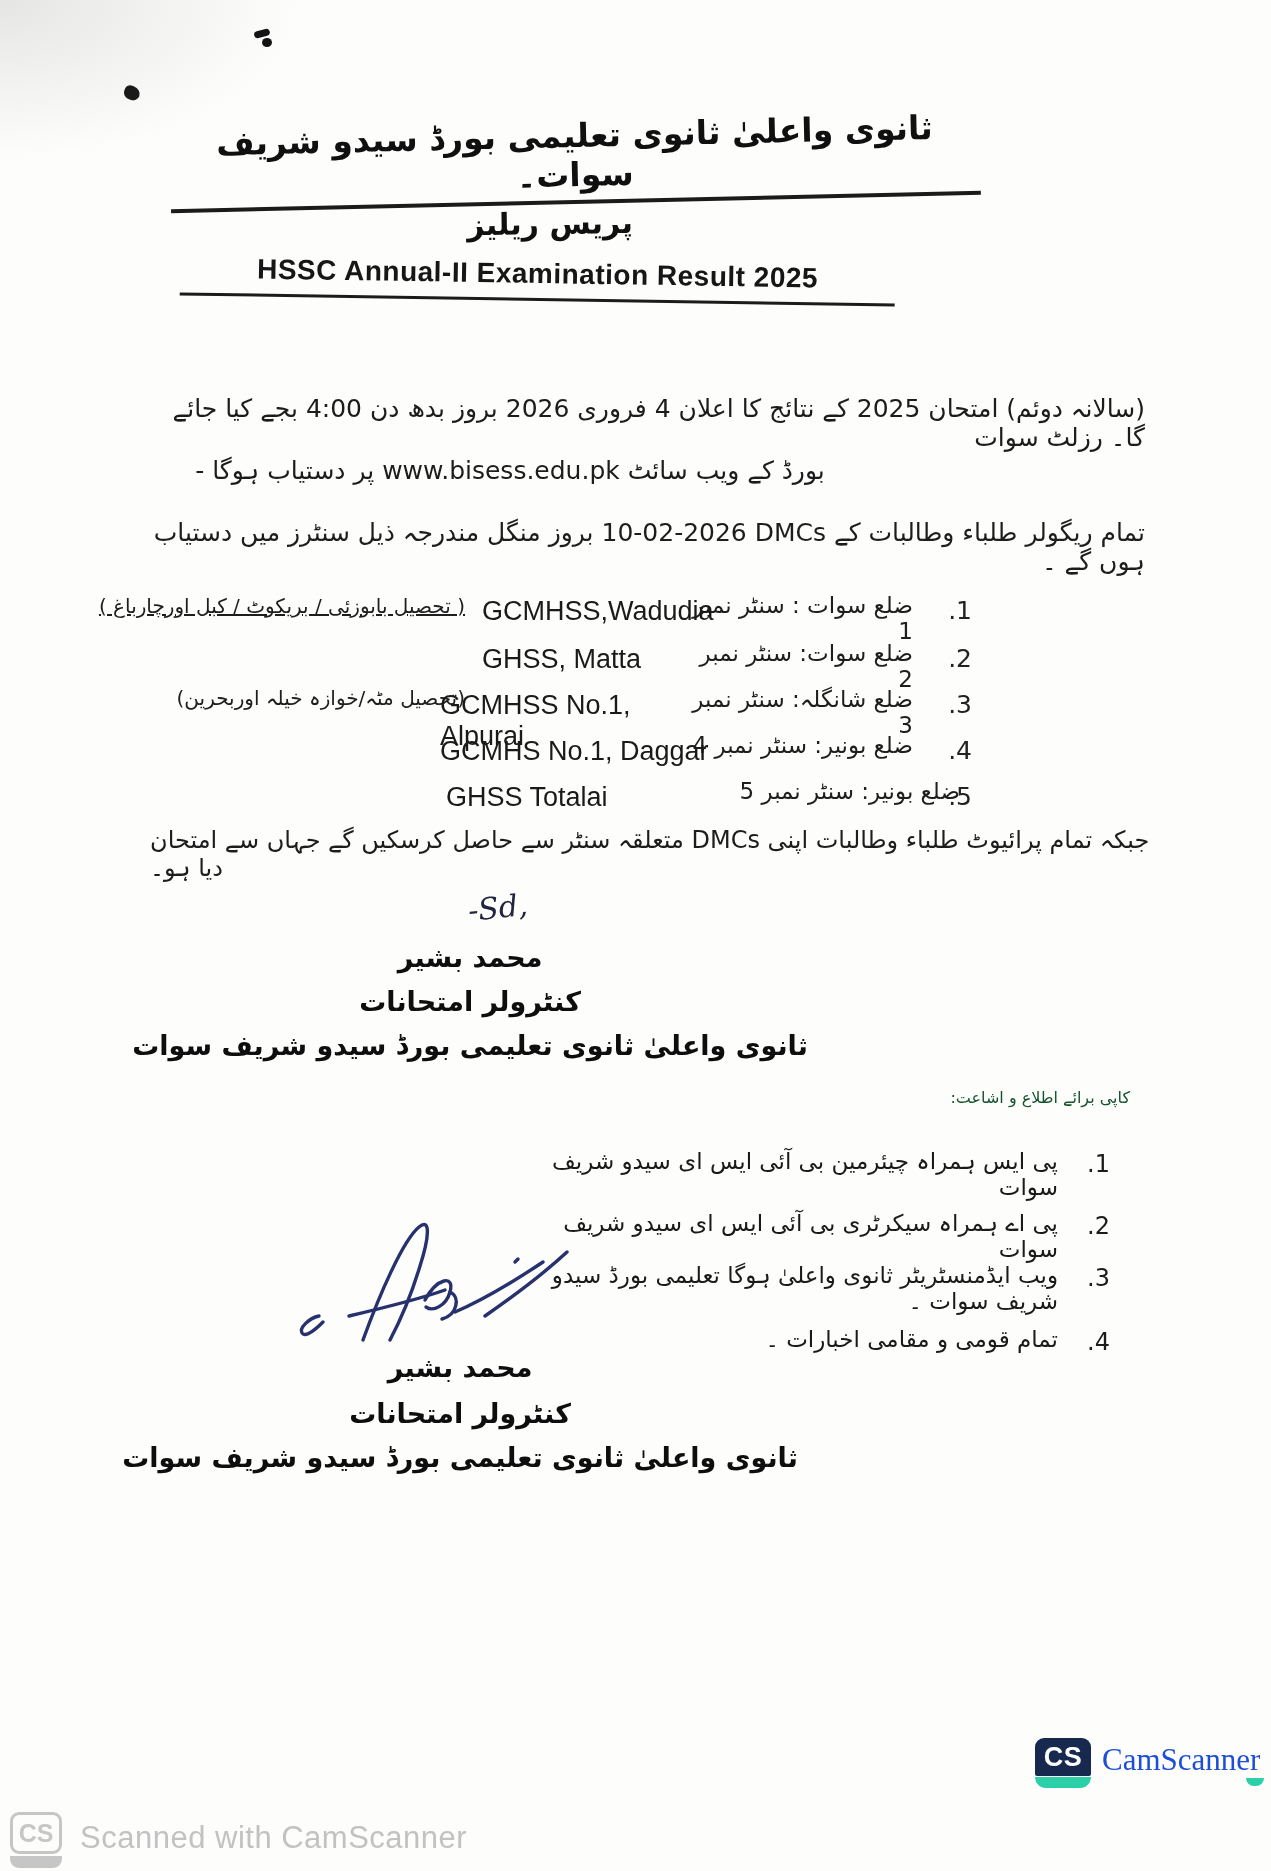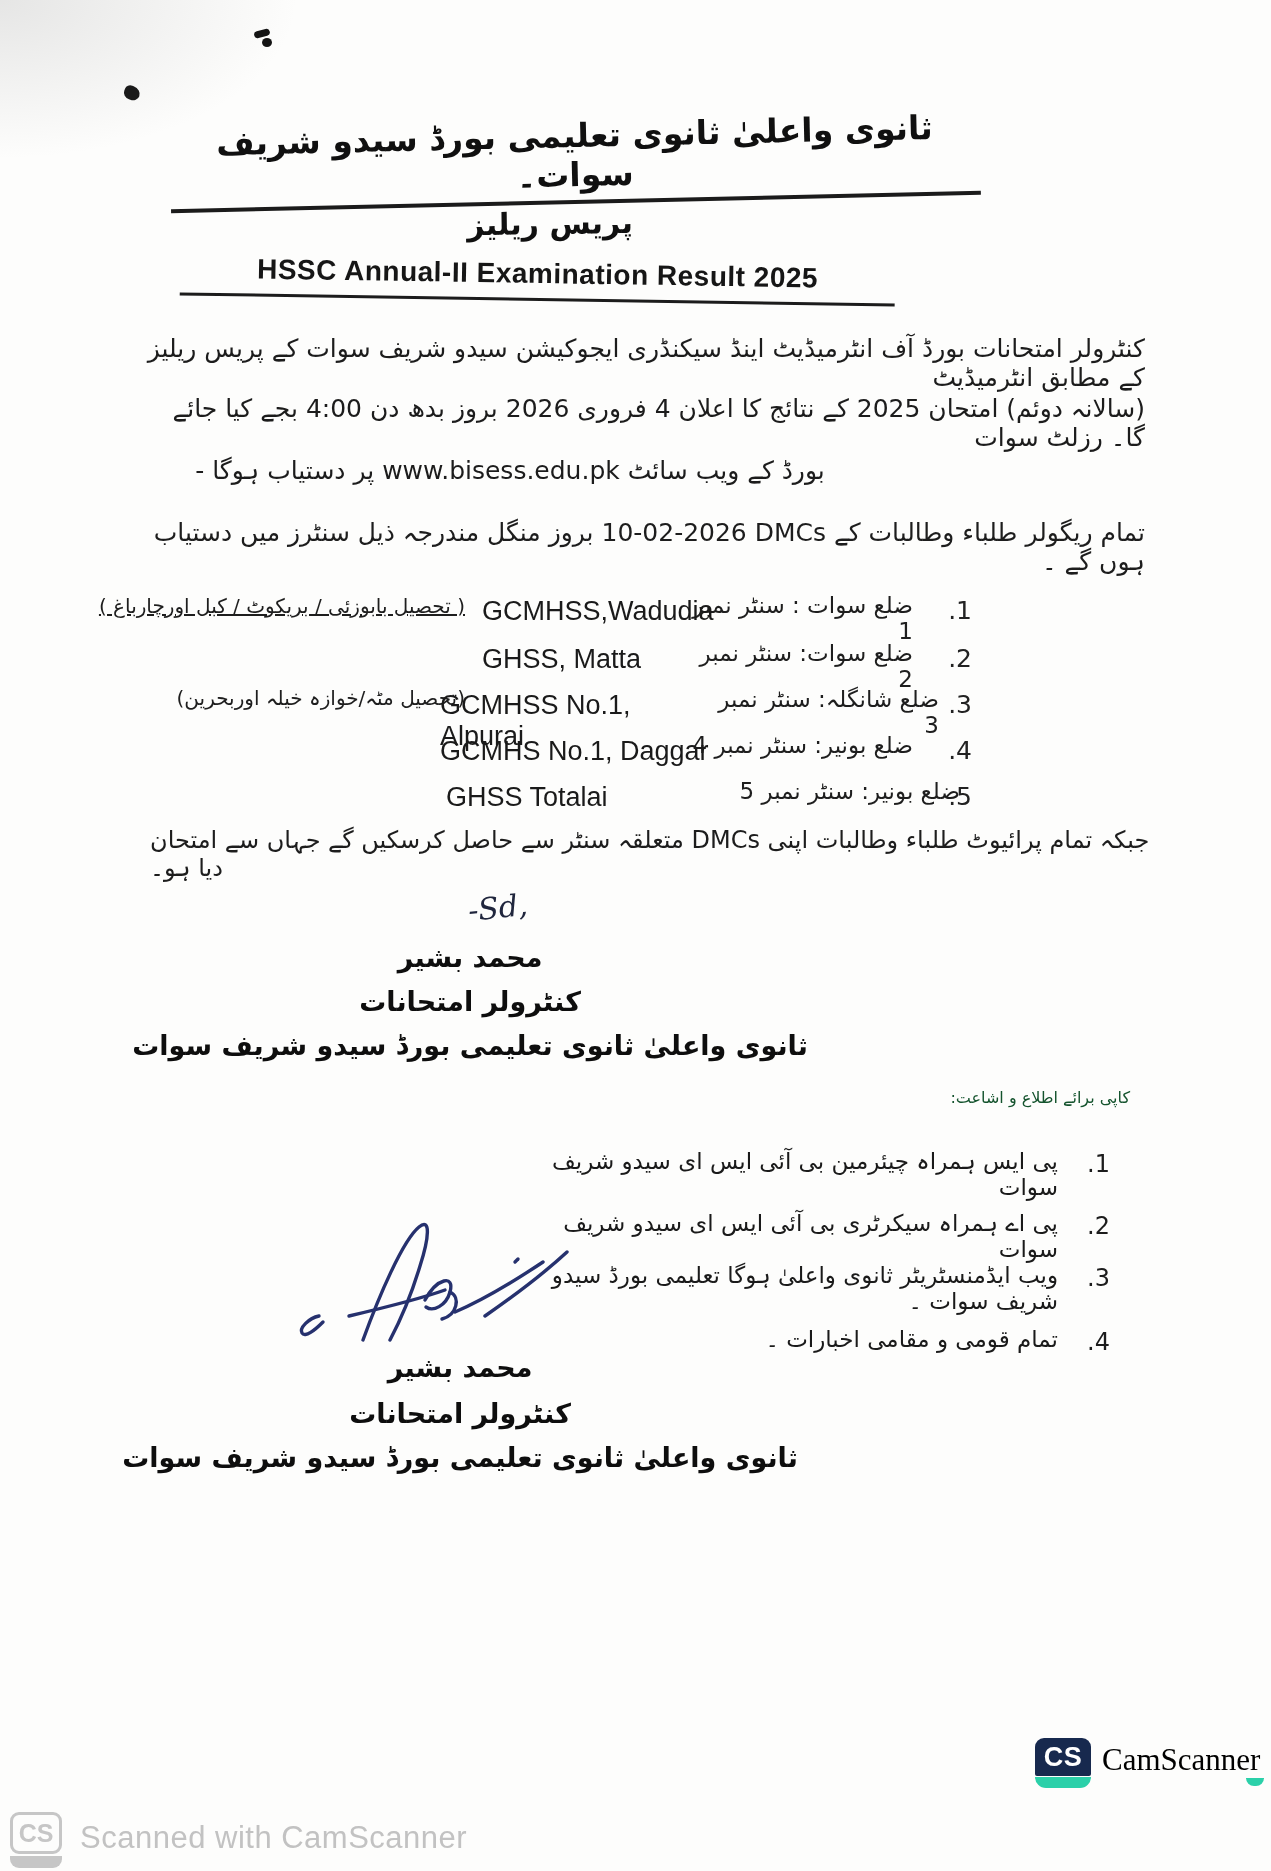--- a/index.html
+++ b/index.html
@@ -41,21 +41,21 @@
   .k-num{width:42px;font-size:24px;color:#1c1c1c;}
   .k-text{width:510px;font-size:23px;text-align:right;color:#1a1a1a;}
   .sig2-name{left:180px;top:1352px;width:560px;}
   .sig2-desig{left:180px;top:1398px;width:560px;}
   .sig2-org{left:110px;top:1442px;width:700px;}
   
   .badge-box{left:1035px;top:1738px;width:56px;height:50px;}
   .badge-navy{width:56px;height:38px;border-radius:9px 9px 2px 2px;display:flex;align-items:center;justify-content:center;
               color:#fff;font-size:27px;font-weight:bold;letter-spacing:.5px;}
   .badge-teal{width:56px;height:11px;border-radius:0 0 11px 11px;margin-top:1px;}
-  .badge-label{left:1102px;top:1742px;font-size:31px;color:#000000;text-align:center;}
+  .badge-label{left:1102px;top:1742px;font-size:31px;color:#1d4ed8;text-align:center;}
   .teal-sliver{left:1246px;top:1778px;width:18px;height:8px;border-radius:0 0 8px 8px;}
   
   .f-iconbox{left:10px;top:1812px;width:52px;height:56px;}
   .f-outline{width:46px;height:36px;border:3px solid #c6c6c6;border-radius:9px;display:flex;align-items:center;
              justify-content:center;font-size:25px;font-weight:bold;color:#c6c6c6;}
   .f-lip{width:52px;height:12px;background:#c6c6c6;border-radius:0 0 9px 9px;margin-top:2px;}
   .f-label{left:80px;top:1820px;font-size:31px;color:#c2c2c2;letter-spacing:.5px;}
   
   .art1{left:252px;top:28px;width:22px;height:22px;}
   .art1 i{position:absolute;display:block;background:#141414;}
@@ -75,37 +75,36 @@
   <div class="abs art2"></div>
 
   <div class="abs hdr-wrap center">
     <span class="hdr-inner urdu b" dir="rtl">ثانوی واعلیٰ ثانوی تعلیمی بورڈ سیدو شریف سوات۔</span>
   </div>
 
   <div class="abs press center urdu b" dir="rtl">پریس ریلیز</div>
 
   <div class="abs entitle center eng b">HSSC Annual-II Examination Result 2025</div>
 
-  <div class="abs p-line pl1 urdu" dir="rtl">کنٹرولر امتحانات بورڈ آف انٹرمیڈیٹ اینڈ سیکنڈری ایجوکیشن سیدو شریف سوات کے پریس ریلیز کے مطابق انٹرمیڈیٹ</div>
   <div class="abs p-line pl2 urdu" dir="rtl">(سالانہ دوئم) امتحان 2025 کے نتائج کا اعلان 4 فروری 2026 بروز بدھ دن 4:00 بجے کیا جائے گا۔ رزلٹ سوات</div>
   <div class="abs p-line pl3 urdu" dir="rtl">بورڈ کے ویب سائٹ www.bisess.edu.pk پر دستیاب ہوگا -</div>
   <div class="abs dmc urdu" dir="rtl">تمام ریگولر طلباء وطالبات کے DMCs‏ 10-02-2026‏ بروز منگل مندرجہ ذیل سنٹرز میں دستیاب ہوں گے ۔</div>
 
   <div class="abs c-num urdu" dir="rtl" style="left:924px;top:596px;">1.</div>
   <div class="abs c-district urdu" dir="rtl" style="left:688px;top:592px;">ضلع سوات : سنٹر نمبر 1</div>
   <div class="abs c-school eng" style="left:482px;top:596px;">GCMHSS,Wadudia</div>
   <div class="abs c-note urdu" dir="rtl" style="left:120px;top:594px;text-decoration:underline;">( تحصیل بابوزئی / بریکوٹ / کبل اورچارباغ )</div>
 
   <div class="abs c-num urdu" dir="rtl" style="left:924px;top:644px;">2.</div>
   <div class="abs c-district urdu" dir="rtl" style="left:688px;top:640px;">ضلع سوات: سنٹر نمبر 2</div>
   <div class="abs c-school eng" style="left:482px;top:644px;">GHSS, Matta</div>
   <div class="abs c-note urdu" dir="rtl" style="left:120px;top:642px;margin-top:44px;">(تحصیل مٹہ/خوازہ خیلہ اوربحرین)</div>
 
   <div class="abs c-num urdu" dir="rtl" style="left:924px;top:690px;">3.</div>
-  <div class="abs c-district urdu" dir="rtl" style="left:688px;top:686px;margin-left:26px;">ضلع شانگلہ: سنٹر نمبر 3</div>
+  <div class="abs c-district urdu" dir="rtl" style="left:688px;top:686px;">ضلع شانگلہ: سنٹر نمبر 3</div>
   <div class="abs c-school eng" style="left:440px;top:690px;">GCMHSS No.1, Alpurai</div>
 
   <div class="abs c-num urdu" dir="rtl" style="left:924px;top:736px;">4.</div>
   <div class="abs c-district urdu" dir="rtl" style="left:688px;top:732px;">ضلع بونیر: سنٹر نمبر 4</div>
   <div class="abs c-school eng" style="left:440px;top:736px;">GCMHS No.1, Daggar</div>
 
   <div class="abs c-num urdu" dir="rtl" style="left:924px;top:782px;">5.</div>
   <div class="abs c-district urdu" dir="rtl" style="left:688px;top:778px;margin-left:47px;">ضلع بونیر: سنٹر نمبر 5</div>
   <div class="abs c-school eng" style="left:446px;top:782px;">GHSS Totalai</div>
 

